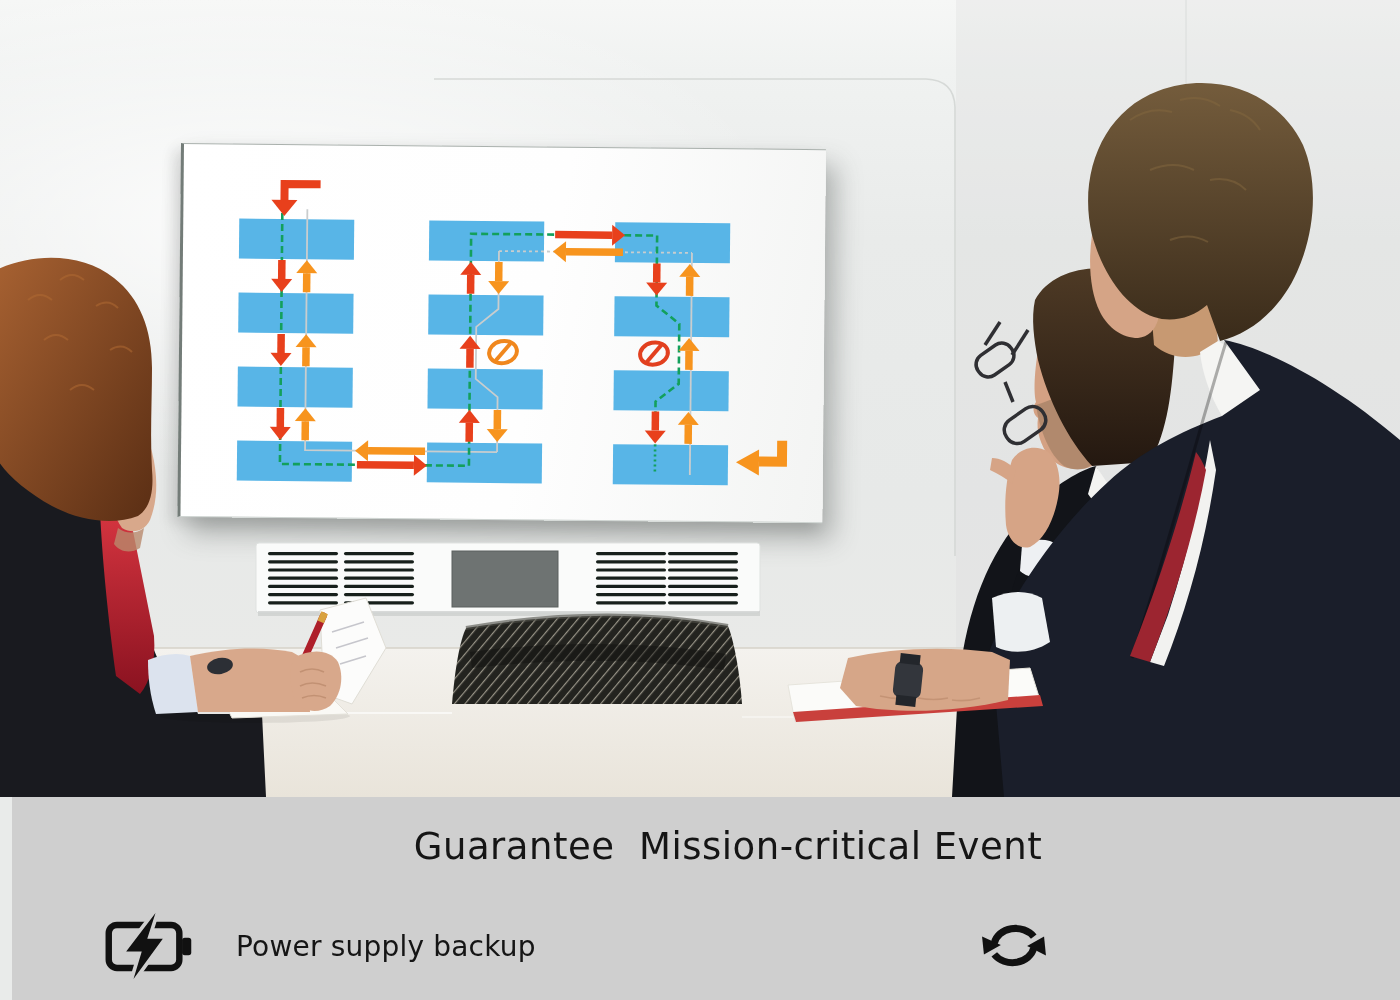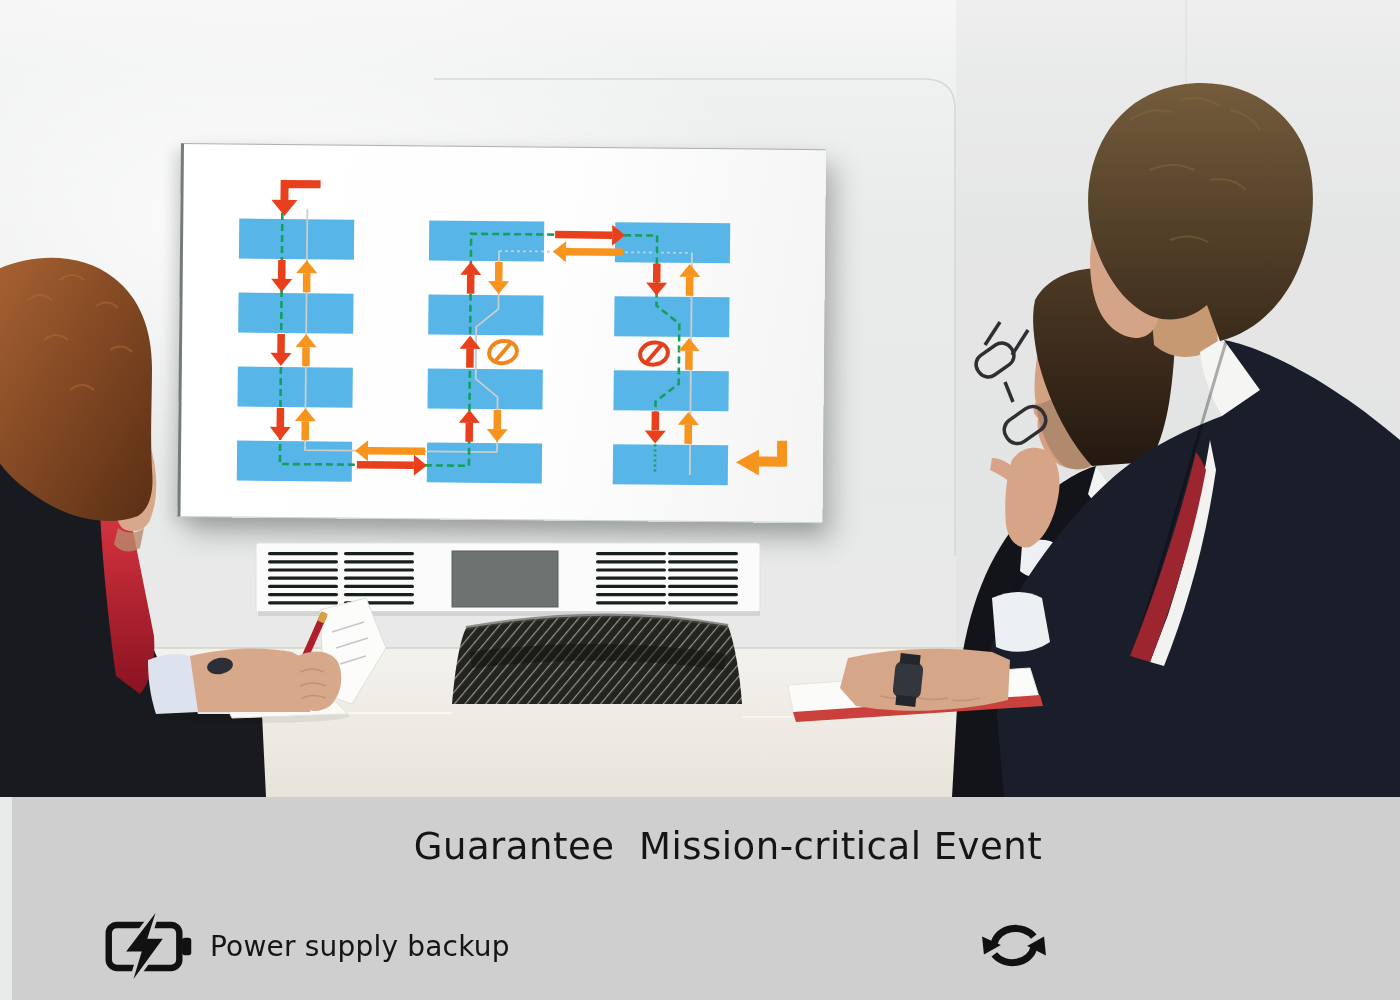--- a/index.html
+++ b/index.html
@@ -23,21 +23,21 @@
   .p-green-dot{stroke:var(--path-green,#13a05c);stroke-width:2.6;fill:none;stroke-dasharray:2 3;}
   .p-gray{stroke:var(--path-gray,#c9cdce);stroke-width:1.8;fill:none;}
   .p-gray-dot{stroke:var(--path-gray,#c9cdce);stroke-width:1.8;fill:none;stroke-dasharray:3 3;}
   
   .banner{position:absolute;left:12px;top:797px;width:1400px;height:231px;background:var(--band-bg,#cfcfcf);}
   .banner h1{position:absolute;top:28px;left:0;width:100%;margin:0;text-align:center;
      font-size:37px;font-weight:500;letter-spacing:.5px;color:var(--band-text,#151515);
      transform:translateX(16px);white-space:pre;}
   .feature{position:absolute;display:flex;align-items:center;}
   .feature .label{font-size:28px;color:var(--band-text,#151515);letter-spacing:.2px;white-space:nowrap;}
-  .feature-left{left:92px;top:116px;gap:14px;}
+  .feature-left{left:92px;top:116px;gap:40px;}
   .feature-right{left:968px;top:118px;gap:32px;}
 </style>
 </head>
 <body>
 
 <div class="stage">
 
   <div class="photo">
 
     <div class="screen">

